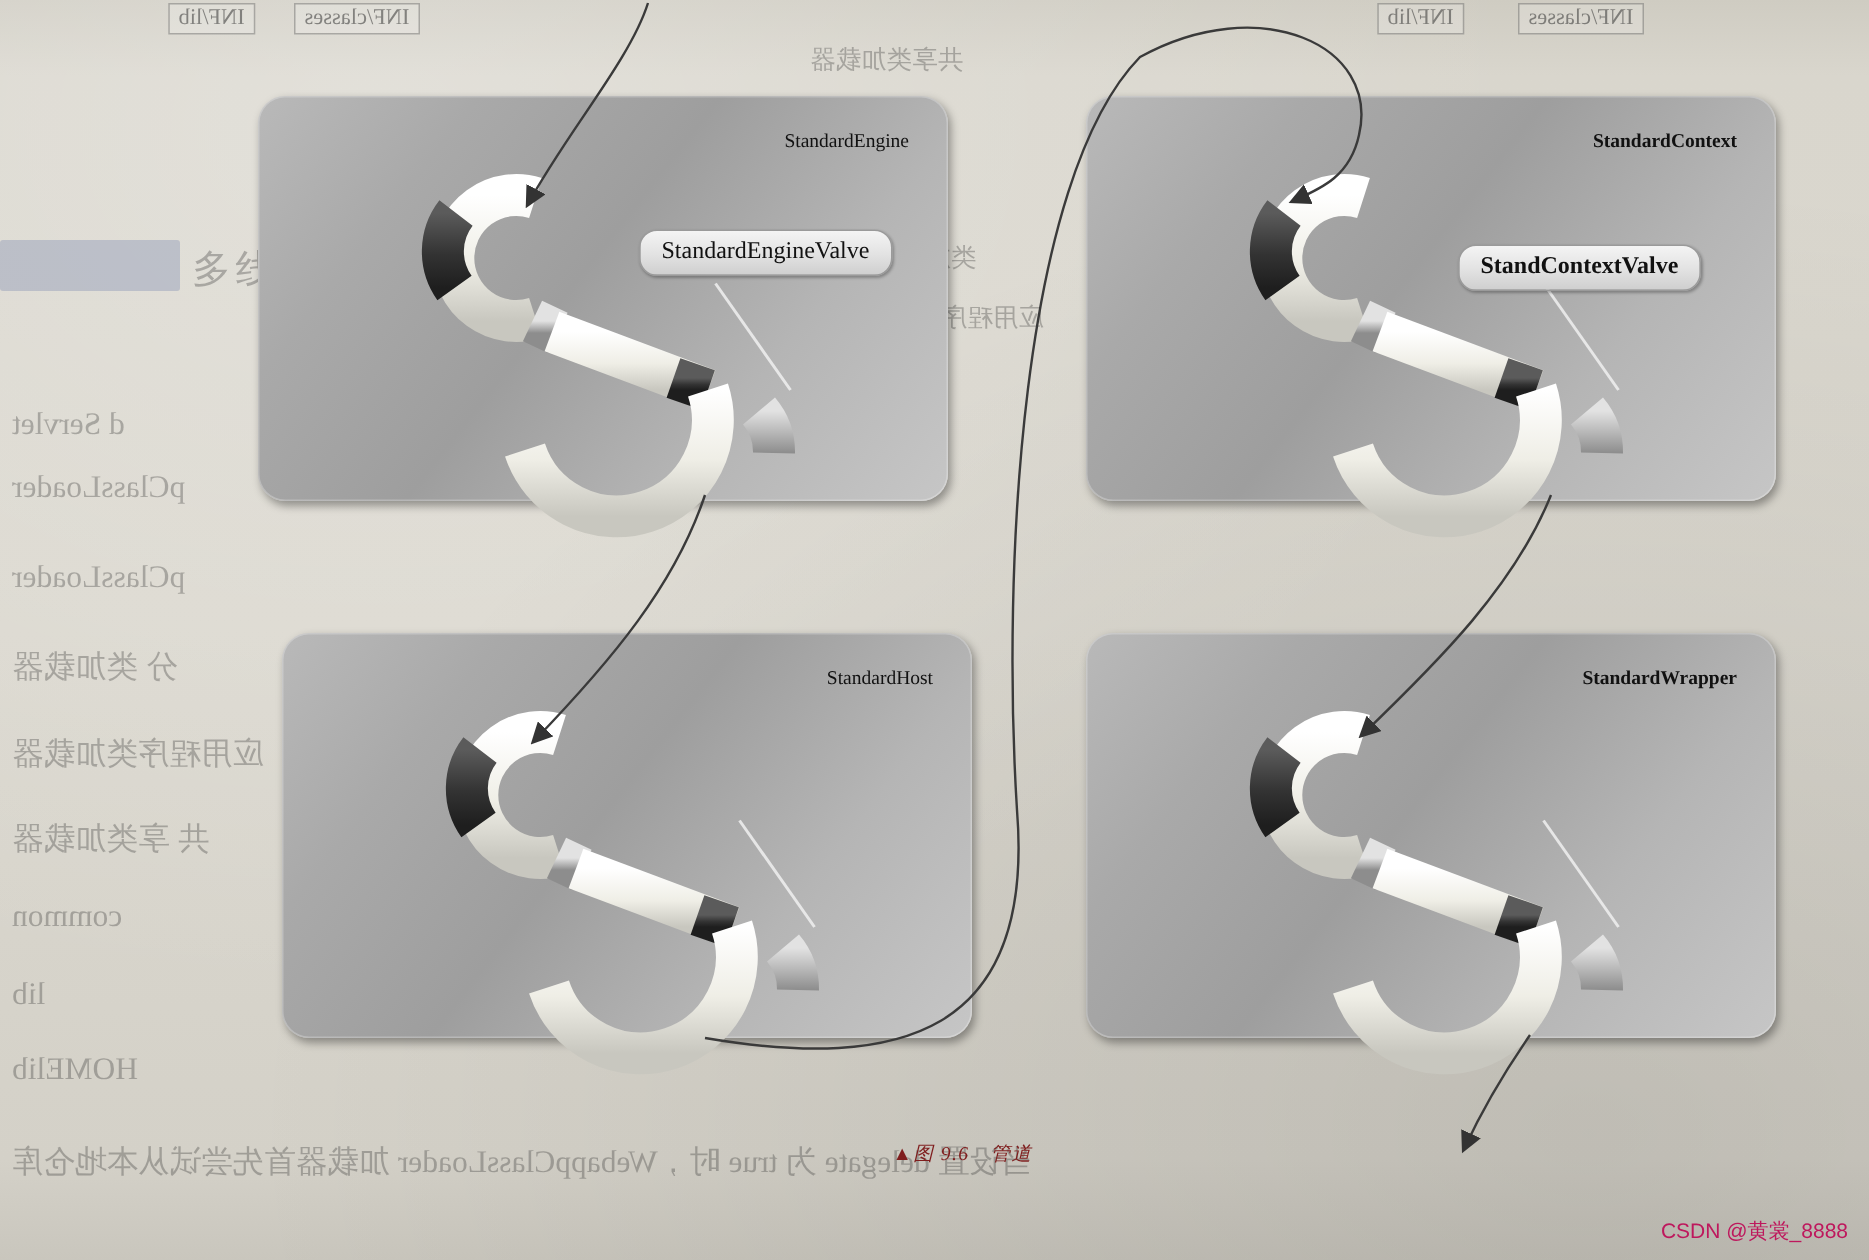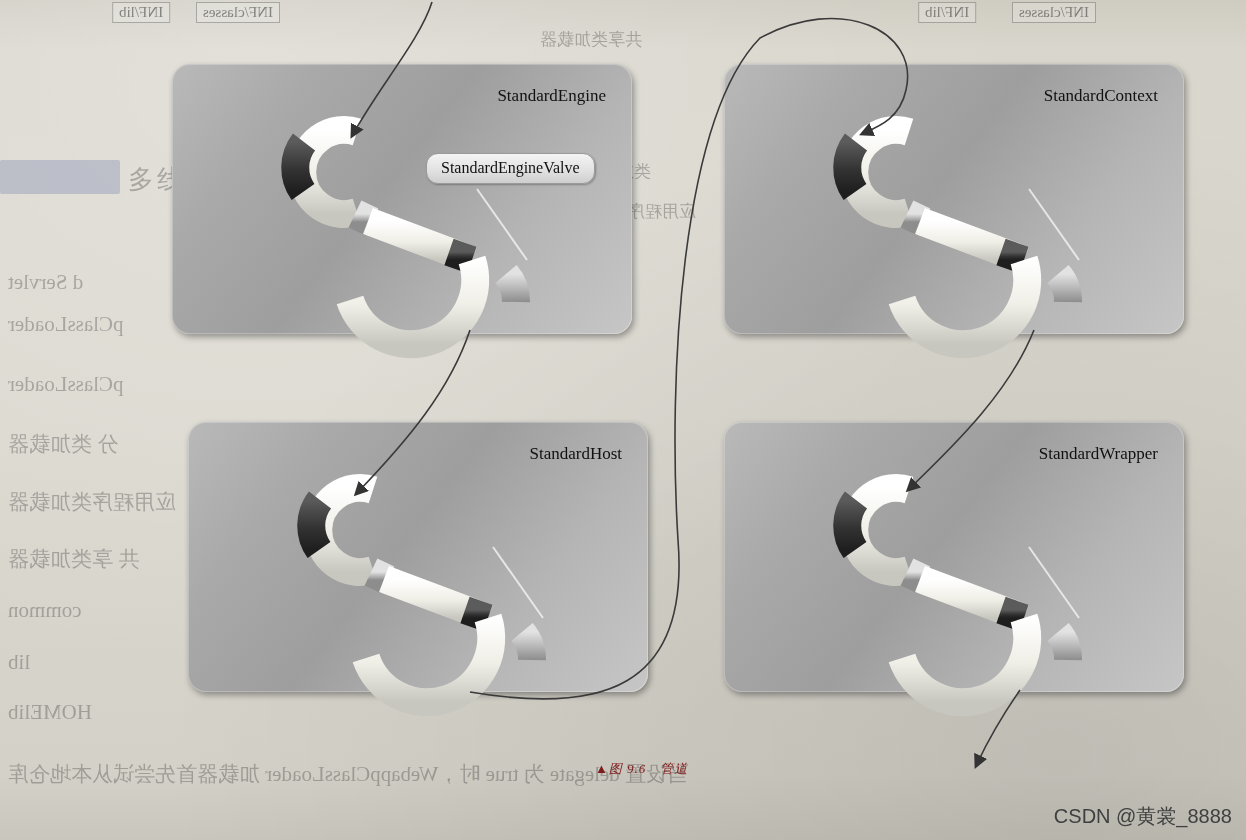--- a/index.html
+++ b/index.html
@@ -59,21 +59,21 @@
   .panel {
     position: absolute;
     border-radius: 18px;
     background: linear-gradient(128deg, #b9b9b9 0%, #a9a9a9 22%, #9e9e9e 46%, #b5b5b5 72%, #c6c6c6 100%);
     box-shadow: 2px 3px 6px rgba(0,0,0,0.35), inset 0 0 0 1px rgba(255,255,255,0.25);
   }
   .panel-title {
     position: absolute;
     top: 22px;
     right: 26px;
-    font-size: 17px;
+    font-size: 13px;
     color: #111;
     font-family: "Liberation Serif", serif;
   }
   .valve-label {
     position: absolute;
     background: linear-gradient(180deg, #f4f4f4 0%, #e2e2e2 55%, #cfcfcf 100%);
     border: 1px solid #9a9a9a;
     border-radius: 12px;
     padding: 5px 14px 6px;
     font-size: 16px;
@@ -91,22 +91,22 @@
     position: absolute;
     font-size: 13px;
     color: #7f1d1d;
     letter-spacing: 1px;
     font-style: italic;
   }
   .watermark {
     position: absolute;
     right: 14px;
     bottom: 10px;
-    font-size: 20px;
-    color: #404040;
+    font-size: 14px;
+    color: #be185d;
     font-family: "Liberation Sans", sans-serif;
   }
   .arrow-layer {
     position: absolute;
     left: 0; top: 0;
     width: 1246px; height: 840px;
     pointer-events: none;
   }
 </style>
 </head>
@@ -172,53 +172,54 @@
 
       <path d="M 300 196 A 42 42 0 1 1 178 236" stroke="url(#gLight1)" stroke-width="28"></path>
       <path d="M 334 210 A 42 42 0 0 1 344 238" stroke="url(#gMid1)" stroke-width="28"></path>
     </g>
 
     <path d="M 305 125 L 355 196" stroke="#f0f0f0" stroke-width="2" fill="none" opacity="0.85"></path>
   </svg>
   <div class="valve-label" style="left:254px; top:89px;">StandardEngineValve</div>
 </div>
 
-<div class="panel" style="left:724px; top:64px; width:460px; height:270px;">
+<div class="panel" style="left:724px; top:64px; width:460px; height:270px;font-weight:bold;">
   <div class="panel-title">StandardContext</div>
   <svg class="pipe-svg" width="460" height="270" viewBox="0 0 460 270">
     <g fill="none" stroke-linecap="butt">
       <path d="M 185 68 A 42 42 0 1 0 185 148" stroke="url(#gLight1)" stroke-width="28"></path>
       <path d="M 132 78 A 42 42 0 0 0 131 128" stroke="url(#gDark1)" stroke-width="28"></path>
       <path d="M 183 150 L 200 158" stroke="url(#gMid1)" stroke-width="30"></path>
       <path d="M 196 157 L 300 196" stroke="url(#gLight1)" stroke-width="28"></path>
       <path d="M 277 188 L 300 196" stroke="url(#gDark1)" stroke-width="28"></path>
       <path d="M 300 196 A 42 42 0 1 1 178 236" stroke="url(#gLight1)" stroke-width="28"></path>
       <path d="M 334 210 A 42 42 0 0 1 344 238" stroke="url(#gMid1)" stroke-width="28"></path>
     </g>
     <path d="M 305 125 L 355 196" stroke="#f0f0f0" stroke-width="2" fill="none" opacity="0.85"></path>
   </svg>
+  <div class="valve-label" style="left:248px; top:99px;">StandContextValve</div>
 </div>
 
 <div class="panel" style="left:188px; top:422px; width:460px; height:270px;">
   <div class="panel-title">StandardHost</div>
   <svg class="pipe-svg" width="460" height="270" viewBox="0 0 460 270">
     <g fill="none" stroke-linecap="butt">
       <path d="M 185 68 A 42 42 0 1 0 185 148" stroke="url(#gLight1)" stroke-width="28"></path>
       <path d="M 132 78 A 42 42 0 0 0 131 128" stroke="url(#gDark1)" stroke-width="28"></path>
       <path d="M 183 150 L 200 158" stroke="url(#gMid1)" stroke-width="30"></path>
       <path d="M 196 157 L 300 196" stroke="url(#gLight1)" stroke-width="28"></path>
       <path d="M 277 188 L 300 196" stroke="url(#gDark1)" stroke-width="28"></path>
       <path d="M 300 196 A 42 42 0 1 1 178 236" stroke="url(#gLight1)" stroke-width="28"></path>
       <path d="M 334 210 A 42 42 0 0 1 344 238" stroke="url(#gMid1)" stroke-width="28"></path>
     </g>
     <path d="M 305 125 L 355 196" stroke="#f0f0f0" stroke-width="2" fill="none" opacity="0.85"></path>
   </svg>
 </div>
 
-<div class="panel" style="left:724px; top:422px; width:460px; height:270px;">
+<div class="panel" style="left:724px; top:422px; width:460px; height:270px;font-weight:bold;">
   <div class="panel-title">StandardWrapper</div>
   <svg class="pipe-svg" width="460" height="270" viewBox="0 0 460 270">
     <g fill="none" stroke-linecap="butt">
       <path d="M 185 68 A 42 42 0 1 0 185 148" stroke="url(#gLight1)" stroke-width="28"></path>
       <path d="M 132 78 A 42 42 0 0 0 131 128" stroke="url(#gDark1)" stroke-width="28"></path>
       <path d="M 183 150 L 200 158" stroke="url(#gMid1)" stroke-width="30"></path>
       <path d="M 196 157 L 300 196" stroke="url(#gLight1)" stroke-width="28"></path>
       <path d="M 277 188 L 300 196" stroke="url(#gDark1)" stroke-width="28"></path>
       <path d="M 300 196 A 42 42 0 1 1 178 236" stroke="url(#gLight1)" stroke-width="28"></path>
       <path d="M 334 210 A 42 42 0 0 1 344 238" stroke="url(#gMid1)" stroke-width="28"></path>

